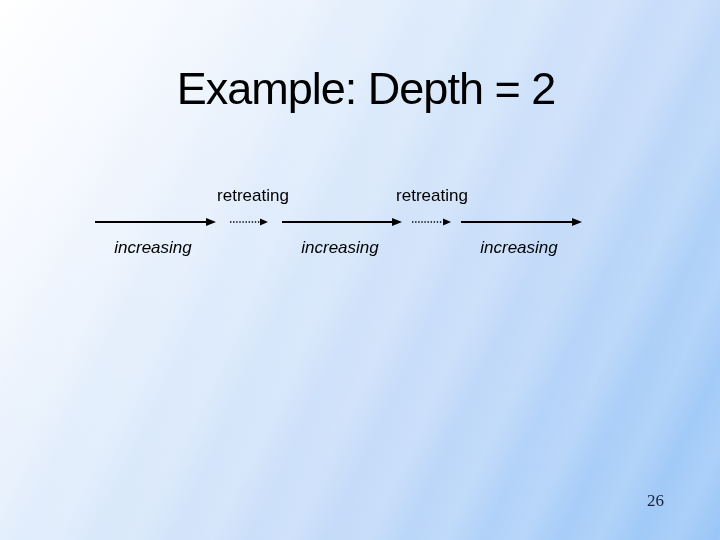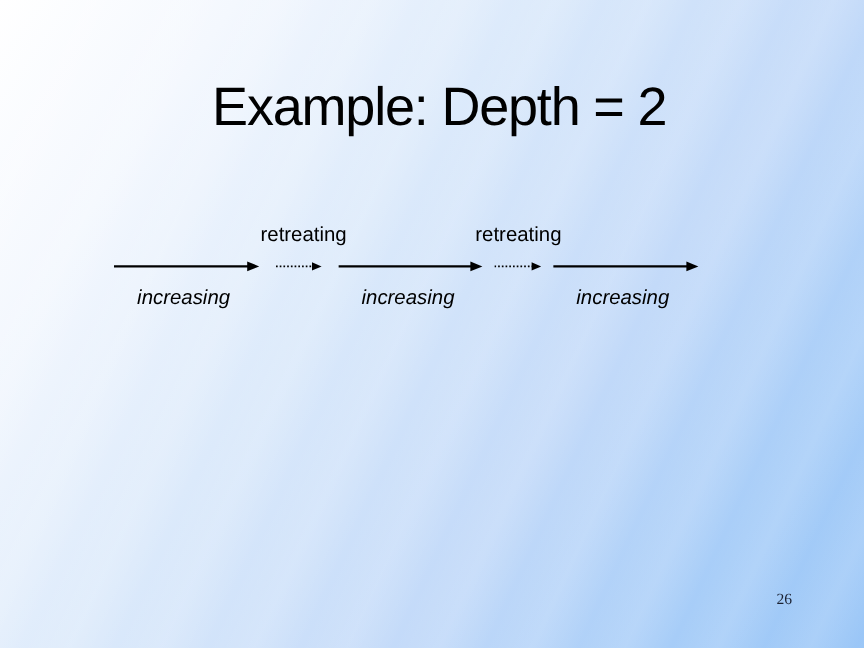--- a/index.html
+++ b/index.html
@@ -60,21 +60,21 @@
   .arrow {
     position: absolute;
     top: 216px;
     height: 12px;
   }
   .pagenum {
     position: absolute;
     left: 647px;
     top: 491px;
     font-family: "Liberation Serif", "DejaVu Serif", serif;
-    font-size: 13px;
+    font-size: 17px;
     color: #1b2233;
   }
 </style>
 </head>
 <body>
 
 <div class="slide">
 
   <div class="title">Example: Depth = 2</div>
 

